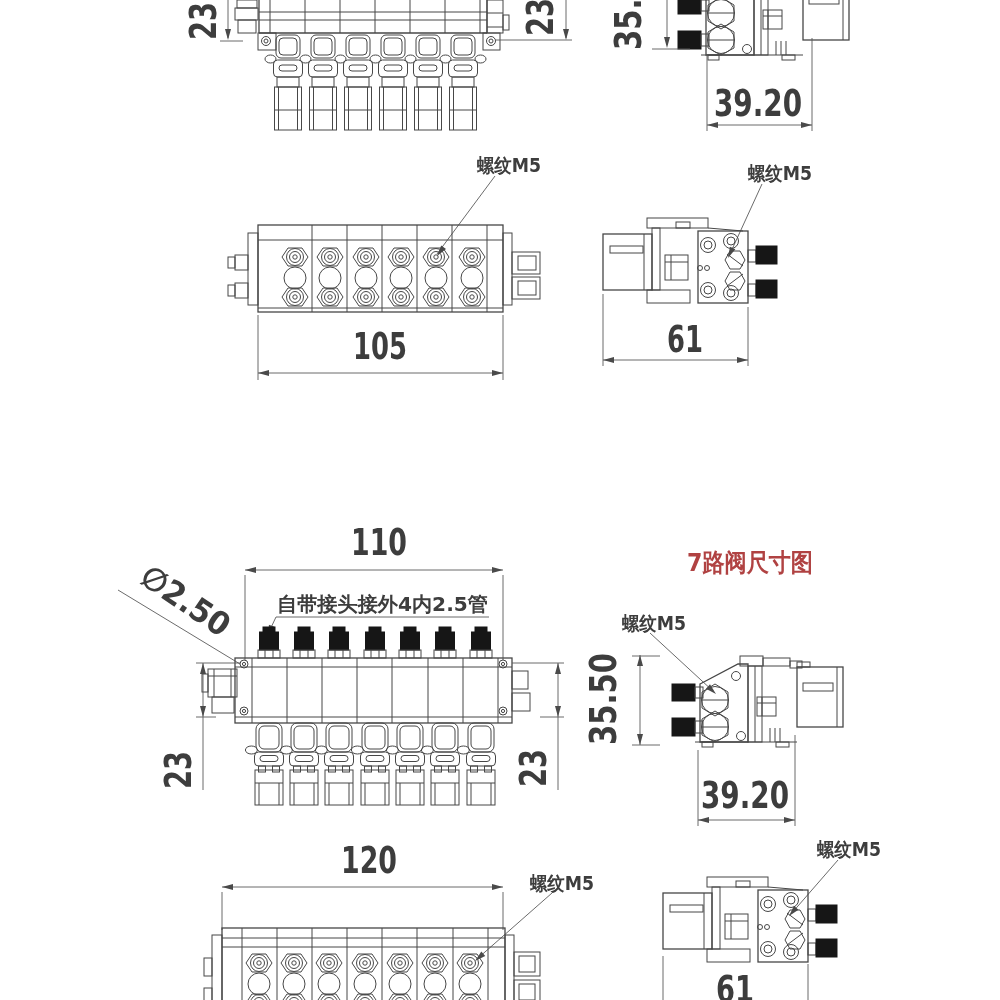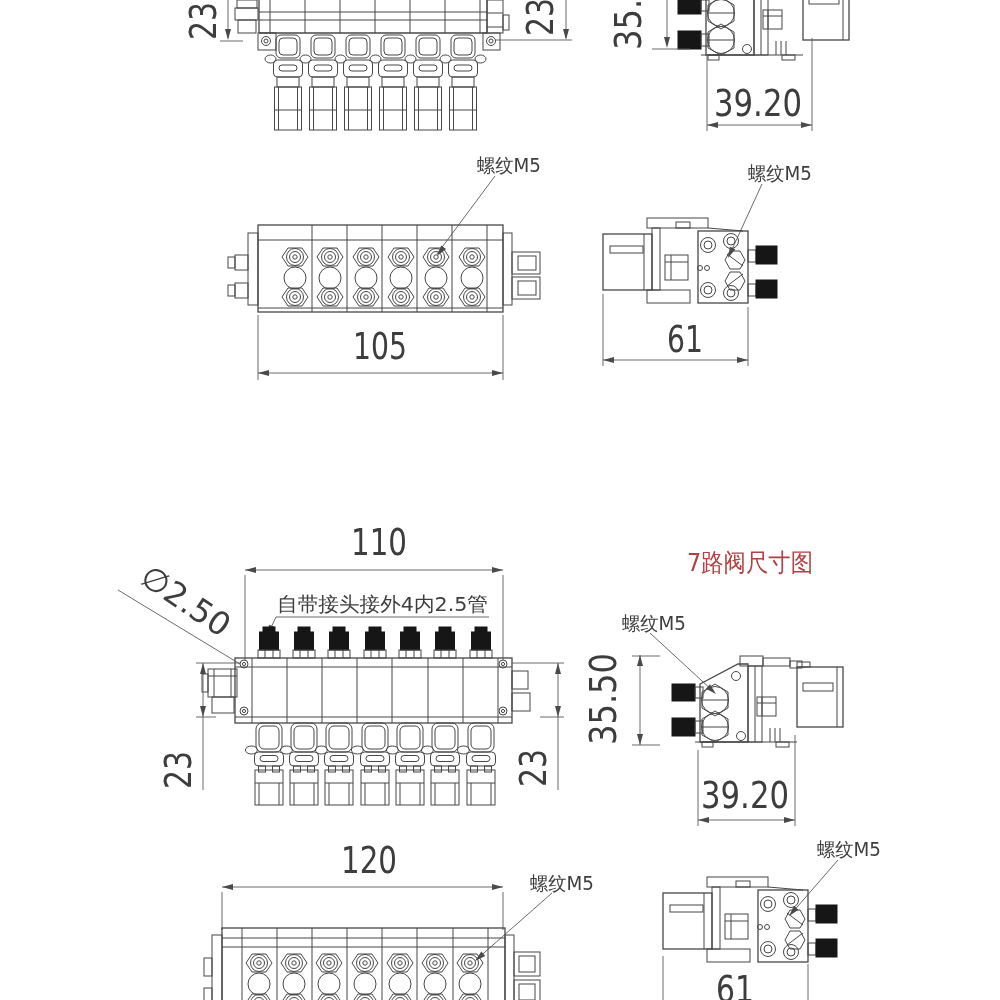--- a/index.html
+++ b/index.html
@@ -1,16 +1,16 @@
 <!DOCTYPE html>
 <html><head>
 <meta charset="utf-8">
 <style>
   html,body{margin:0;padding:0;background:#ffffff;}
-  .canvas{position:relative;width:1000px;height:1000px;background:#ffffff;overflow:hidden;}
+  .canvas{position:relative;width:1000px;height:1000px;background:#ffffff;overflow:hidden;font-weight:bold;}
   svg text{font-family:"DejaVu Sans","Liberation Sans",sans-serif;fill:#3d3d3d;}
   .ln{fill:none;stroke:#474747;stroke-width:1;}
   .ln2{fill:none;stroke:#474747;stroke-width:1.3;}
   .dm{fill:none;stroke:#5a5a5a;stroke-width:0.9;}
   .blk{fill:#161616;stroke:#161616;}
   .arr{fill:#4a4a4a;stroke:none;}
   .dim-lg{font-size:38px;}
   .lbl{font-size:19px;}
   .note{font-size:20px;}
   .red{fill:#b04242;font-size:25px;}

